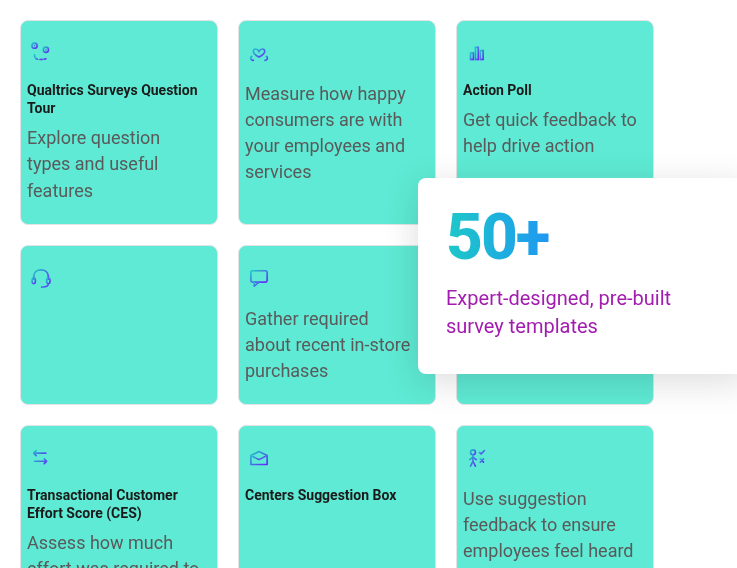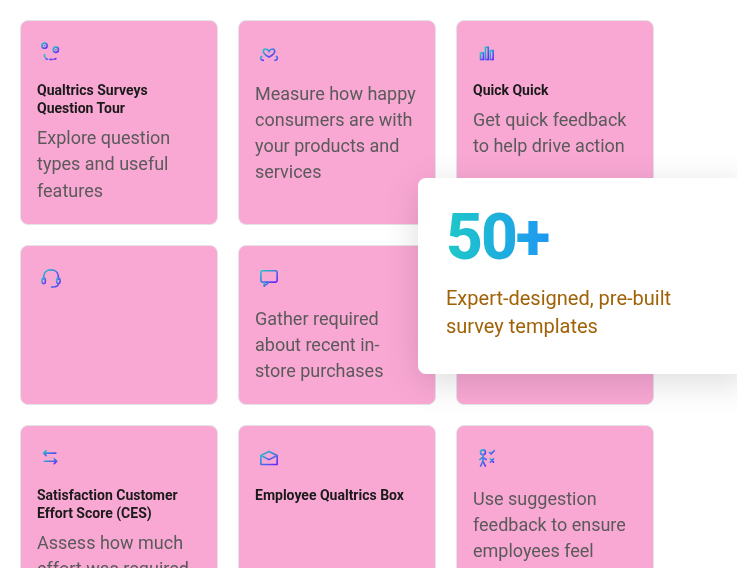--- a/index.html
+++ b/index.html
@@ -6,22 +6,22 @@
   html, body { width: 737px; height: 568px; background: #ffffff; font-family: -apple-system, BlinkMacSystemFont, "Segoe UI", Roboto, Helvetica, Arial, sans-serif; }
   .grid {
     display: grid;
     grid-template-columns: repeat(3, 198px);
     gap: 20px;
     padding: 20px 20px 24px 20px;
   }
   .card {
     border: 1px solid #e4e4e7;
     border-radius: 8px;
-    padding: 18px 16px 20px 16px;
-    background: #f9a8d4;
+    padding: 18px 16px 20px 6px;
+    background: #5eead4;
     display: flex;
     flex-direction: column;
     align-items: flex-start;
   }
   .card-icon {
     width: 28px;
     height: 28px;
     margin-bottom: 14px;
     display: flex;
     align-items: center;
@@ -56,21 +56,21 @@
     letter-spacing: -2px;
     line-height: 1;
     background: linear-gradient(90deg, #1EC8C8 0%, #1E88FF 50%, #6B22FF 100%);
     -webkit-background-clip: text;
     background-clip: text;
     color: transparent;
     margin-bottom: 14px;
   }
   .overlay-sub {
     font-size: 20px;
-    color: #a16207;
+    color: #a21caf;
     line-height: 1.4;
   }
   body { position: relative; }
 </style>
 </head>
 <body>
 
 <div class="grid">
 
   <div class="card">
@@ -102,39 +102,39 @@
             <linearGradient id="g1" x1="0" y1="0" x2="1" y2="1">
               <stop offset="0%" stop-color="#1EC8C8"></stop>
               <stop offset="100%" stop-color="#6B22FF"></stop>
             </linearGradient>
           </defs>
         <path d="M16 14 C14 10 9 10 9 14 C9 17 16 21 16 21 C16 21 23 17 23 14 C23 10 18 10 16 14 Z" stroke="url(#g1)" stroke-width="2" fill="none"></path>
         <path d="M7 20 C5 21 5 25 9 25" stroke="url(#g1)" stroke-width="2" fill="none" stroke-linecap="round"></path>
         <path d="M25 20 C27 21 27 25 23 25" stroke="url(#g1)" stroke-width="2" fill="none" stroke-linecap="round"></path>
       </svg>
     </div>
-    <div class="card-desc">Measure how happy consumers are with your products and services</div>
+    <div class="card-desc">Measure how happy consumers are with your employees and services</div>
   </div>
 
   <div class="card">
     <div class="card-icon">
       <svg viewBox="0 0 32 32" fill="none">
         <defs>
             <linearGradient id="g2" x1="0" y1="0" x2="1" y2="1">
               <stop offset="0%" stop-color="#1EC8C8"></stop>
               <stop offset="100%" stop-color="#6B22FF"></stop>
             </linearGradient>
           </defs>
         <path d="M5 25 L27 25" stroke="url(#g2)" stroke-width="2" stroke-linecap="round"></path>
         <rect x="8" y="16" width="3.5" height="8" stroke="url(#g2)" stroke-width="2" fill="none"></rect>
         <rect x="14" y="9" width="3.5" height="15" stroke="url(#g2)" stroke-width="2" fill="none"></rect>
         <rect x="20" y="13" width="3.5" height="11" stroke="url(#g2)" stroke-width="2" fill="none"></rect>
       </svg>
     </div>
-    <div class="card-title">Quick Quick</div>
+    <div class="card-title">Action Poll</div>
     <div class="card-desc">Get quick feedback to help drive action</div>
   </div>
 
   <div class="card">
     <div class="card-icon">
       <svg viewBox="0 0 32 32" fill="none">
         <defs>
             <linearGradient id="g3" x1="0" y1="0" x2="1" y2="1">
               <stop offset="0%" stop-color="#1EC8C8"></stop>
               <stop offset="100%" stop-color="#6B22FF"></stop>
@@ -190,39 +190,39 @@
         <defs>
             <linearGradient id="g6" x1="0" y1="0" x2="1" y2="1">
               <stop offset="0%" stop-color="#1EC8C8"></stop>
               <stop offset="100%" stop-color="#6B22FF"></stop>
             </linearGradient>
           </defs>
         <path d="M22 10 L7 10 M10 7 L7 10 L10 13" stroke="url(#g6)" stroke-width="2" fill="none" stroke-linecap="round" stroke-linejoin="round"></path>
         <path d="M8 20 L23 20 M20 17 L23 20 L20 23" stroke="url(#g6)" stroke-width="2" fill="none" stroke-linecap="round" stroke-linejoin="round"></path>
       </svg>
     </div>
-    <div class="card-title">Satisfaction Customer Effort Score (CES)</div>
+    <div class="card-title">Transactional Customer Effort Score (CES)</div>
     <div class="card-desc">Assess how much effort was required to use one of your products or services</div>
   </div>
 
   <div class="card">
     <div class="card-icon">
       <svg viewBox="0 0 32 32" fill="none">
         <defs>
             <linearGradient id="g7" x1="0" y1="0" x2="1" y2="1">
               <stop offset="0%" stop-color="#1EC8C8"></stop>
               <stop offset="100%" stop-color="#6B22FF"></stop>
             </linearGradient>
           </defs>
         <path d="M6 13 L16 8 L26 13 L26 24 L6 24 Z" stroke="url(#g7)" stroke-width="2" fill="none" stroke-linejoin="round"></path>
         <path d="M6 13 L16 18 L26 13" stroke="url(#g7)" stroke-width="2" fill="none" stroke-linejoin="round"></path>
         <path d="M13 14 L19 14" stroke="url(#g7)" stroke-width="2" stroke-linecap="round"></path>
       </svg>
     </div>
-    <div class="card-title">Employee Qualtrics Box</div>
+    <div class="card-title">Centers Suggestion Box</div>
   </div>
 
   <div class="card">
     <div class="card-icon">
       <svg viewBox="0 0 32 32" fill="none">
         <defs>
             <linearGradient id="g8" x1="0" y1="0" x2="1" y2="1">
               <stop offset="0%" stop-color="#1EC8C8"></stop>
               <stop offset="100%" stop-color="#6B22FF"></stop>
             </linearGradient>

